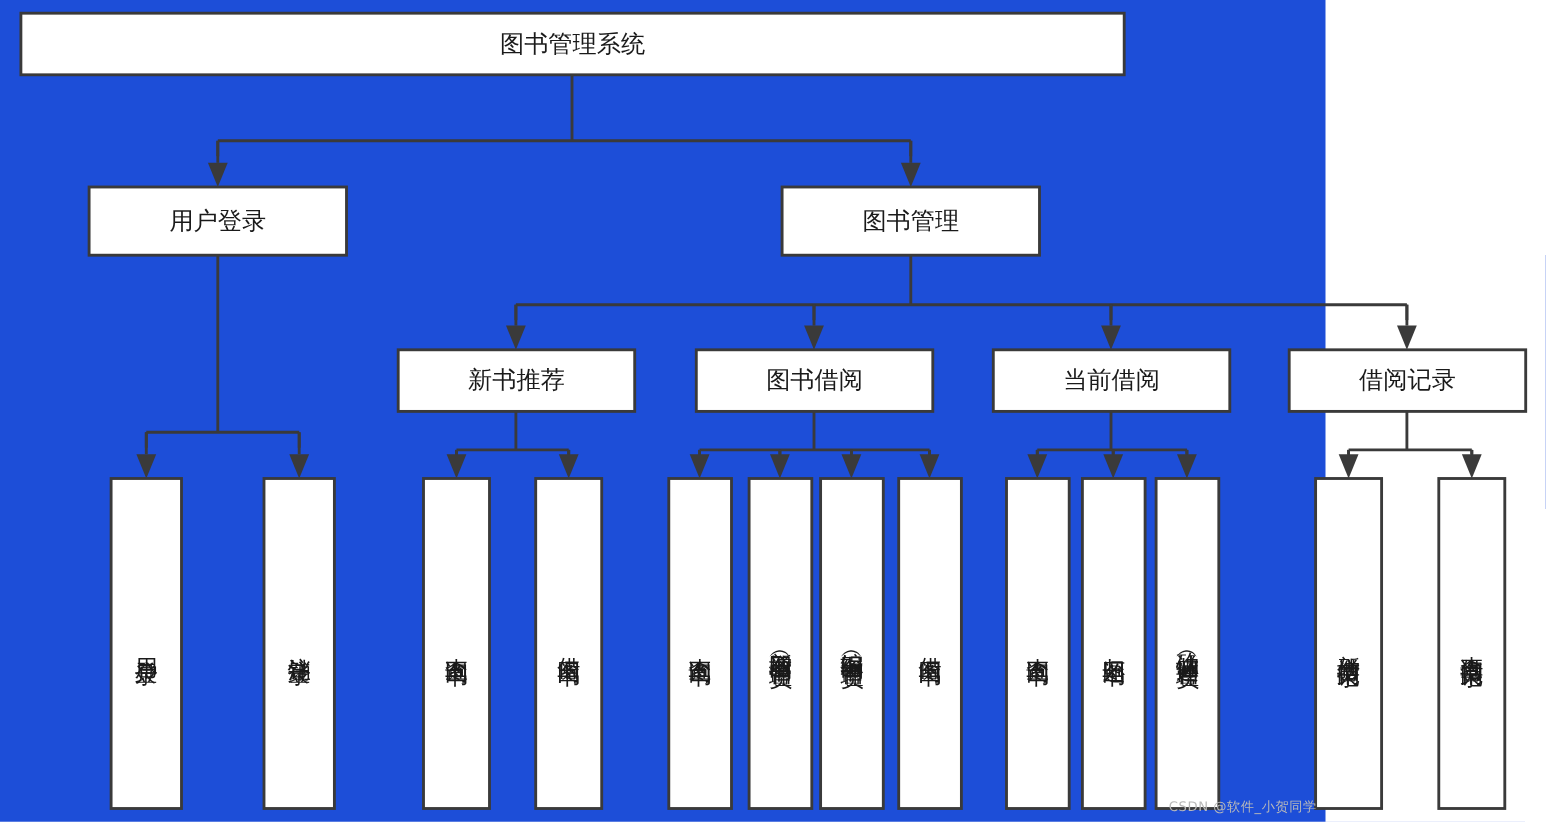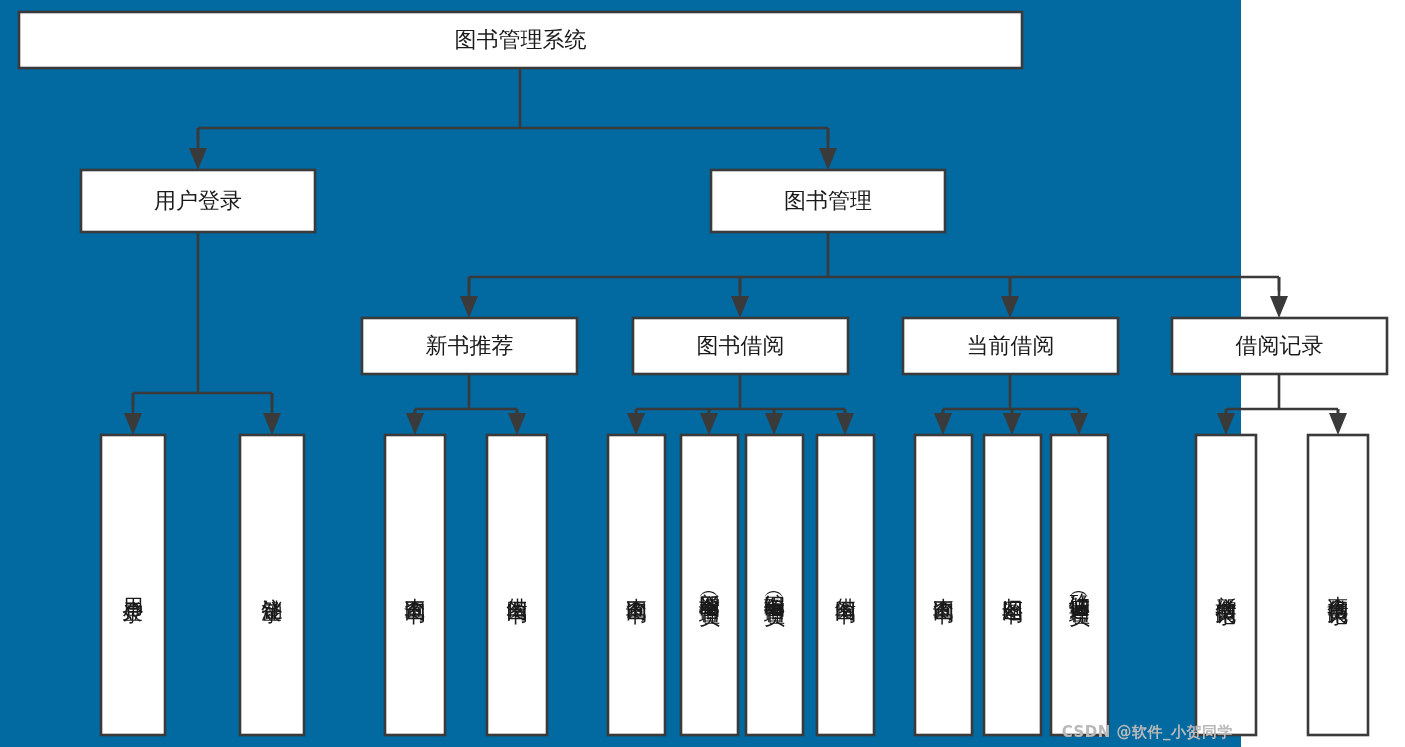--- a/index.html
+++ b/index.html
@@ -11,22 +11,21 @@
   body {
     width: 1405px;
     height: 747px;
     overflow: hidden;
     font-family: "DejaVu Sans", "Liberation Sans", sans-serif;
   }
   #diagram-root {
     position: relative;
     width: 1205px;
     height: 747px;
-    background: #0369a1;
-    padding-left: 36px;
+    background: #1d4ed8;
   }
   svg.diagram-canvas {
     position: absolute;
     left: 0;
     top: 0;
     width: 1405px;
     height: 747px;
     display: block;
   }
   .node-box {
@@ -58,26 +57,25 @@
     writing-mode: vertical-rl;
     text-orientation: upright;
     letter-spacing: 2px;
     dominant-baseline: central;
   }
   .watermark-text {
     position: absolute;
     right: 8px;
     bottom: 5px;
     font-family: "DejaVu Sans", "Liberation Sans", sans-serif;
-    font-size: 15px;
+    font-size: 12px;
     color: #b9b9b9;
     white-space: nowrap;
     user-select: none;
     letter-spacing: 0.5px;
-    font-weight: bold;
   }
 </style>
 </head>
 <body>
 
 <div id="diagram-root">
   <svg class="diagram-canvas" id="diagram-canvas" viewBox="0 0 1405 747" xmlns="http://www.w3.org/2000/svg">
       <g>
         <g>
           <line x1="520" y1="68" x2="520" y2="128" class="connector"></line>

